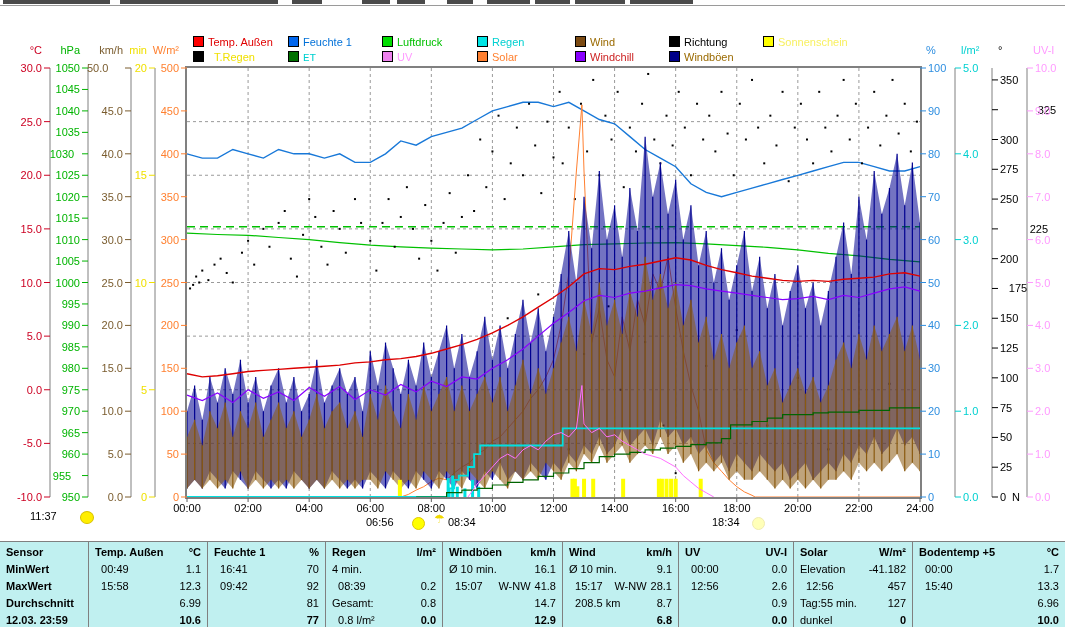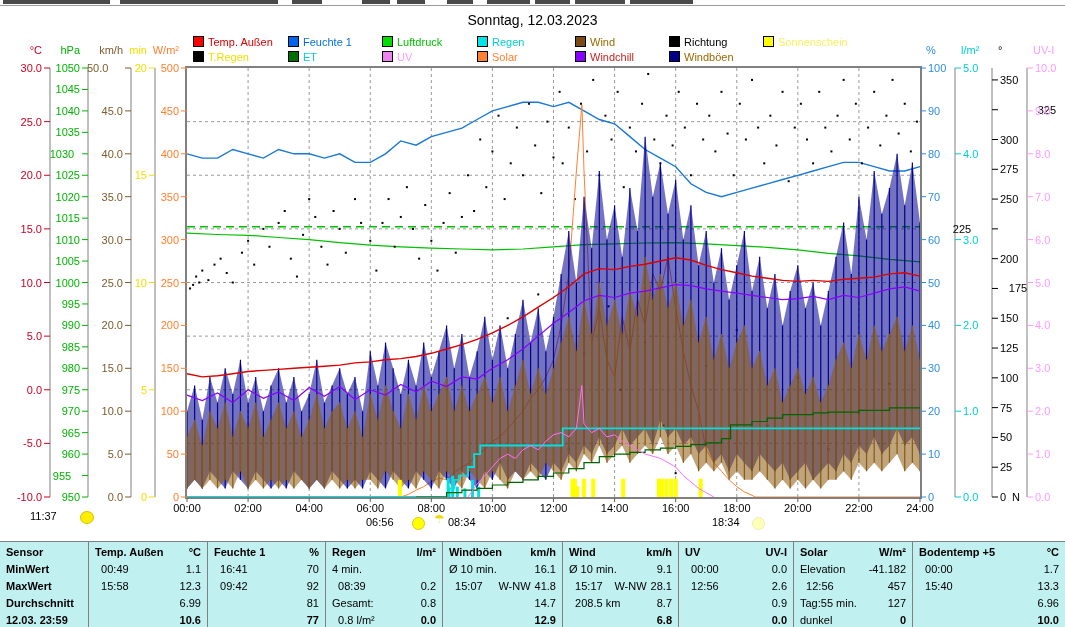--- a/index.html
+++ b/index.html
@@ -44,31 +44,30 @@
       <div class="toolbar-frag" style="left: 292px; width: 30px;"></div>
       <div class="toolbar-frag" style="left: 362px; width: 28px;"></div>
       <div class="toolbar-frag" style="left: 397px; width: 28px;"></div>
       <div class="toolbar-frag" style="left: 447px; width: 26px;"></div>
       <div class="toolbar-frag" style="left: 487px; width: 43px;"></div>
       <div class="toolbar-frag" style="left: 535px; width: 35px;"></div>
       <div class="toolbar-frag" style="left: 575px; width: 50px;"></div>
       <div class="toolbar-frag" style="left: 630px; width: 63px;"></div>
       <div class="toolbar-line"></div>
     </div>
-  <div class="title">Sonntag, 12.03.2023</div>
   <div id="legend">
       <div class="legend-item" style="left: 193px; top: 36px;"><span class="legend-sq" style="background: rgb(255, 0, 0);"></span><span style="color: rgb(224, 0, 0);">Temp. Außen</span></div>
       <div class="legend-item" style="left: 288px; top: 36px;"><span class="legend-sq" style="background: rgb(0, 102, 238);"></span><span style="color: rgb(0, 112, 216);">Feuchte 1</span></div>
       <div class="legend-item" style="left: 382px; top: 36px;"><span class="legend-sq" style="background: rgb(0, 221, 0);"></span><span style="color: rgb(0, 192, 0);">Luftdruck</span></div>
       <div class="legend-item" style="left: 477px; top: 36px;"><span class="legend-sq" style="background: rgb(0, 229, 229);"></span><span style="color: rgb(0, 208, 208);">Regen</span></div>
       <div class="legend-item" style="left: 575px; top: 36px;"><span class="legend-sq" style="background: rgb(123, 74, 18);"></span><span style="color: rgb(154, 106, 0);">Wind</span></div>
       <div class="legend-item" style="left: 669px; top: 36px;"><span class="legend-sq" style="background: rgb(0, 0, 0);"></span><span style="color: rgb(0, 0, 0);">Richtung</span></div>
       <div class="legend-item" style="left: 763px; top: 36px;"><span class="legend-sq" style="background: rgb(255, 255, 0);"></span><span style="color: rgb(248, 240, 96);">Sonnenschein</span></div>
-      <div class="legend-item" style="left: 193px; top: 51px;"><span class="legend-sq" style="background: rgb(0, 0, 0);"></span><span style="color: rgb(240, 224, 0);">T.Regen</span></div>
-      <div class="legend-item" style="left: 288px; top: 51px;"><span class="legend-sq" style="background: rgb(0, 112, 0);"></span><span style="color: rgb(0, 208, 208);">ET</span></div>
+      <div class="legend-item" style="left: 193px; top: 51px;"><span class="legend-sq" style="background: rgb(0, 0, 0);"></span><span style="color: rgb(240, 224, 0); margin-left: 6px;">T.Regen</span></div>
+      <div class="legend-item" style="left: 288px; top: 51px;"><span class="legend-sq" style="background: rgb(0, 112, 0);"></span><span style="color: rgb(0, 208, 208); font-family: Liberation Mono, monospace;">ET</span></div>
       <div class="legend-item" style="left: 382px; top: 51px;"><span class="legend-sq" style="background: rgb(238, 130, 238);"></span><span style="color: rgb(255, 154, 255);">UV</span></div>
       <div class="legend-item" style="left: 477px; top: 51px;"><span class="legend-sq" style="background: rgb(255, 128, 48);"></span><span style="color: rgb(255, 128, 48);">Solar</span></div>
       <div class="legend-item" style="left: 575px; top: 51px;"><span class="legend-sq" style="background: rgb(136, 0, 255);"></span><span style="color: rgb(204, 34, 34);">Windchill</span></div>
       <div class="legend-item" style="left: 669px; top: 51px;"><span class="legend-sq" style="background: rgb(0, 0, 136);"></span><span style="color: rgb(154, 106, 0);">Windböen</span></div>
     </div>
   <svg id="chart" class="abs" style="left:0;top:0" width="1065" height="540">
       <rect x="187" y="68" width="733" height="429" fill="#ffffff" stroke="none"></rect>
       <line x1="187" y1="121.625" x2="920" y2="121.625" stroke="#9a9a9a" stroke-width="1" stroke-dasharray="3,3"></line>
       <line x1="187" y1="175.25" x2="920" y2="175.25" stroke="#9a9a9a" stroke-width="1" stroke-dasharray="3,3"></line>
       <line x1="187" y1="228.875" x2="920" y2="228.875" stroke="#9a9a9a" stroke-width="1" stroke-dasharray="3,3"></line>
@@ -653,21 +652,21 @@
       <div class="unitlab" style="left:961px;top:44px;color:#00d0d0">l/m²</div>
       <div class="ticklab" style="left:1000px;top:492px;width:36px;text-align:left;color:#000000">0</div>
       <div class="ticklab" style="left:1000px;top:462.2083333333333px;width:36px;text-align:left;color:#000000">25</div>
       <div class="ticklab" style="left:1000px;top:432.4166666666667px;width:36px;text-align:left;color:#000000">50</div>
       <div class="ticklab" style="left:1000px;top:402.625px;width:36px;text-align:left;color:#000000">75</div>
       <div class="ticklab" style="left:1000px;top:372.8333333333333px;width:36px;text-align:left;color:#000000">100</div>
       <div class="ticklab" style="left:1000px;top:343.0416666666667px;width:36px;text-align:left;color:#000000">125</div>
       <div class="ticklab" style="left:1000px;top:313.25px;width:36px;text-align:left;color:#000000">150</div>
       <div class="ticklab" style="left:1000px;top:283.45833333333337px;width:36px;text-align:center;color:#000000">175</div>
       <div class="ticklab" style="left:1000px;top:253.66666666666663px;width:36px;text-align:left;color:#000000">200</div>
-      <div class="ticklab" style="left:944px;top:223.875px;width:36px;text-align:center;color:#000000">225</div>
+      <div class="ticklab" style="left:1012px;top:223.875px;width:36px;text-align:right;color:#000000">225</div>
       <div class="ticklab" style="left:1000px;top:194.08333333333337px;width:36px;text-align:left;color:#000000">250</div>
       <div class="ticklab" style="left:1000px;top:164.29166666666669px;width:36px;text-align:left;color:#000000">275</div>
       <div class="ticklab" style="left:1000px;top:134.5px;width:36px;text-align:left;color:#000000">300</div>
       <div class="ticklab" style="left:1020px;top:104.70833333333331px;width:36px;text-align:right;color:#000000">325</div>
       <div class="ticklab" style="left:1000px;top:74.91666666666669px;width:36px;text-align:left;color:#000000">350</div>
       <div class="ticklab" style="left:1012px;top:492px;width:14px;color:#000">N</div>
       <div class="unitlab" style="left:998px;top:44px;color:#000000">°</div>
       <div class="ticklab" style="left:1035px;top:492px;width:36px;text-align:left;color:#ff9aff">0.0</div>
       <div class="ticklab" style="left:1035px;top:449.1px;width:36px;text-align:left;color:#ff9aff">1.0</div>
       <div class="ticklab" style="left:1035px;top:406.2px;width:36px;text-align:left;color:#ff9aff">2.0</div>

